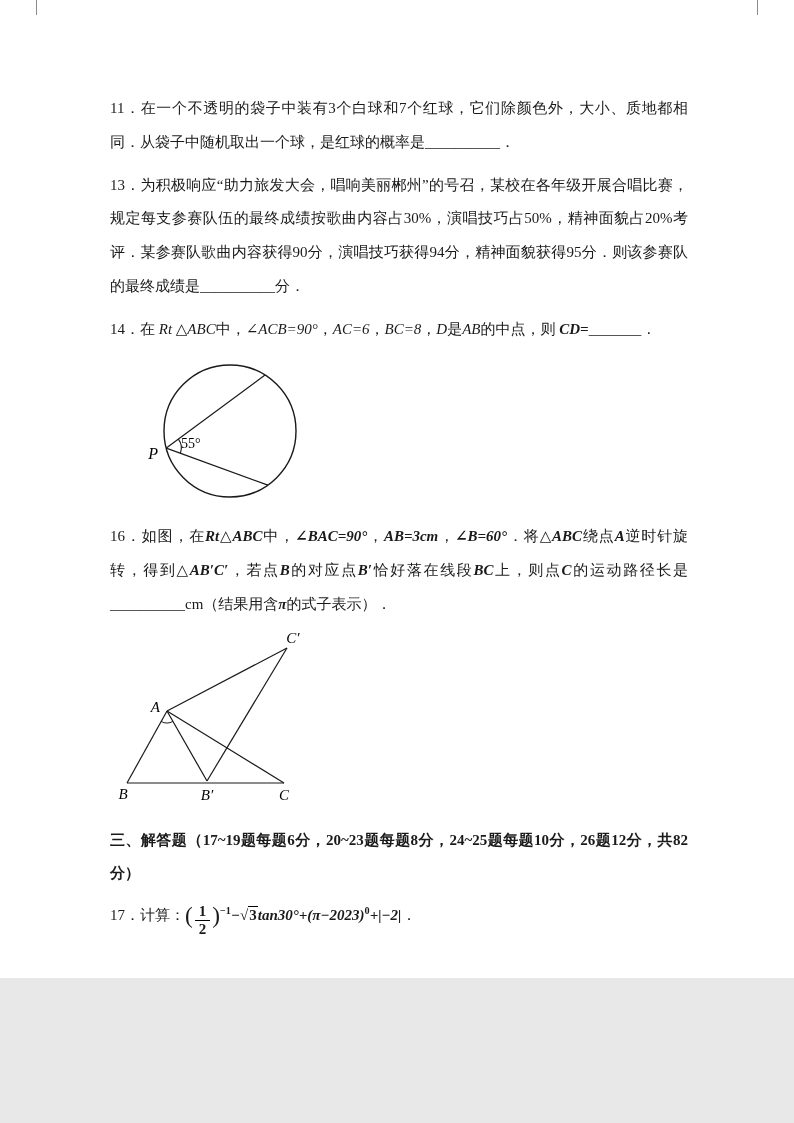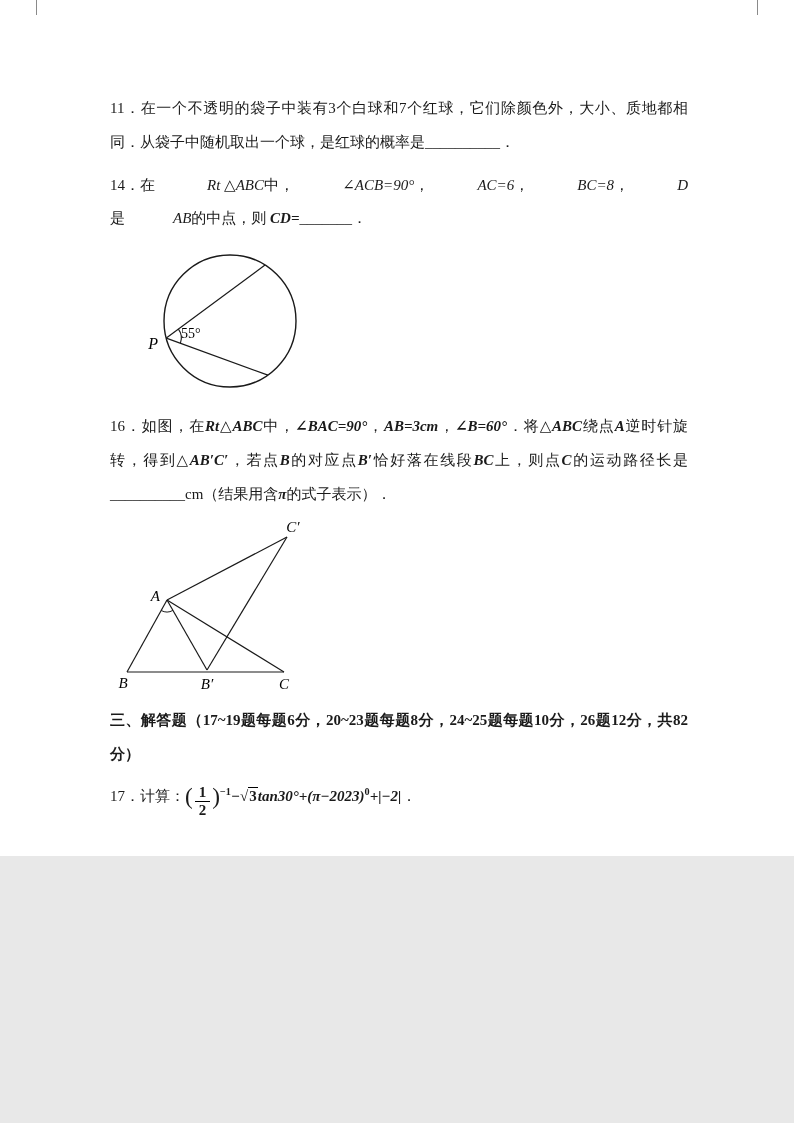--- a/index.html
+++ b/index.html
@@ -1,35 +1,35 @@
 <!DOCTYPE html>
 <html><head>
 <meta charset="utf-8">
 <style>
   html,body{margin:0;padding:0;background:#e8e8e8;}
   .page{
     position:relative;
-    width:794px;height:856px;
+    width:794px;height:978px;
     margin:0 auto;
     background:#ffffff;
     box-sizing:border-box;
     padding:92px 106px 0 110px;
     font-family:"Liberation Serif","DejaVu Serif",serif;
     font-size:15px;
     color:#1a1a1a;
     overflow:hidden;
   }
   .crop-mark{position:absolute;top:0;width:1px;height:15px;background:#8a8a8a;}
   .crop-mark.left{left:36px;}
   .crop-mark.right{left:757px;}
   p.q{margin:0 0 9px 0;line-height:2.25;text-align:justify;}
-  p.section{font-weight:700;margin:10px 0 8px 0;}
+  p.section{font-weight:700;margin:19px 0 8px 0;}
   p.q17line{margin-top:4px;}
   .txt{font-style:normal;}
-  .math{font-style:italic;margin-left:48px;}
+  .math{font-style:italic;}
   .bmath{font-style:italic;font-weight:700;}
   sup.msup{font-style:normal;font-weight:700;font-size:0.68em;}
   .bigp{font-size:1.55em;font-weight:400;vertical-align:-0.14em;line-height:0;}
   .frac{display:inline-block;text-align:center;vertical-align:-0.95em;line-height:1.15;font-weight:700;font-style:normal;padding:0 2px;}
   .fnum{display:block;border-bottom:1.3px solid #000;padding:0 4px;}
   .fden{display:block;}
   .sqrt{font-weight:700;white-space:nowrap;}
   .rad{font-style:normal;}
   .arg{border-top:1.3px solid #000;font-style:normal;padding:0 1px;}
   .fig{margin:10px 0 12px 0;}
@@ -43,20 +43,21 @@
 <body>
 
 <div class="page">
 
   <div class="crop-mark left"></div>
   <div class="crop-mark right"></div>
 
   <p class="q"><span class="txt">11．在一个不透明的袋子中装有3个白球和7个红球，它们除颜色外，大小、质地都相同．从袋子中随机取出一个球，是红球的概率是__________．</span></p>
 
 
+  <p class="q"><span class="txt">13．为积极响应“助力旅发大会，唱响美丽郴州”的号召，某校在各年级开展合唱比赛，规定每支参赛队伍的最终成绩按歌曲内容占30%，演唱技巧占50%，精神面貌占20%考评．某参赛队歌曲内容获得90分，演唱技巧获得94分，精神面貌获得95分．则该参赛队的最终成绩是__________分．</span></p>
 
   <p class="q"><span class="txt">14．在 </span><span class="math">Rt △ABC</span><span class="txt">中，</span><span class="math">∠ACB=90°</span><span class="txt">，</span><span class="math">AC=6</span><span class="txt">，</span><span class="math">BC=8</span><span class="txt">，</span><span class="math">D</span><span class="txt">是</span><span class="math">AB</span><span class="txt">的中点，则 </span><span class="bmath">CD=</span><span class="txt">_______．</span></p>
 
 
   <div class="fig fig1">
     <svg width="230" height="152" viewBox="0 0 230 152">
       <circle cx="118" cy="75" r="66" fill="none" stroke="#1a1a1a" stroke-width="1.4"></circle>
       <line x1="54.3" y1="92.1" x2="153" y2="19" stroke="#1a1a1a" stroke-width="1.2"></line>
       <line x1="54.3" y1="92.1" x2="155.9" y2="129.1" stroke="#1a1a1a" stroke-width="1.2"></line>
       <path d="M 66.4 83.2 A 15 15 0 0 1 68.4 97.2" fill="none" stroke="#1a1a1a" stroke-width="1.1"></path>

